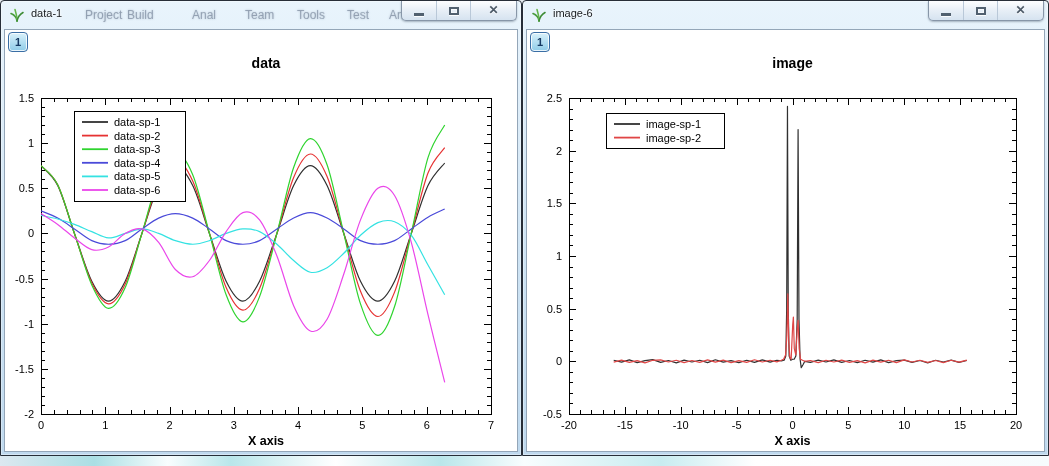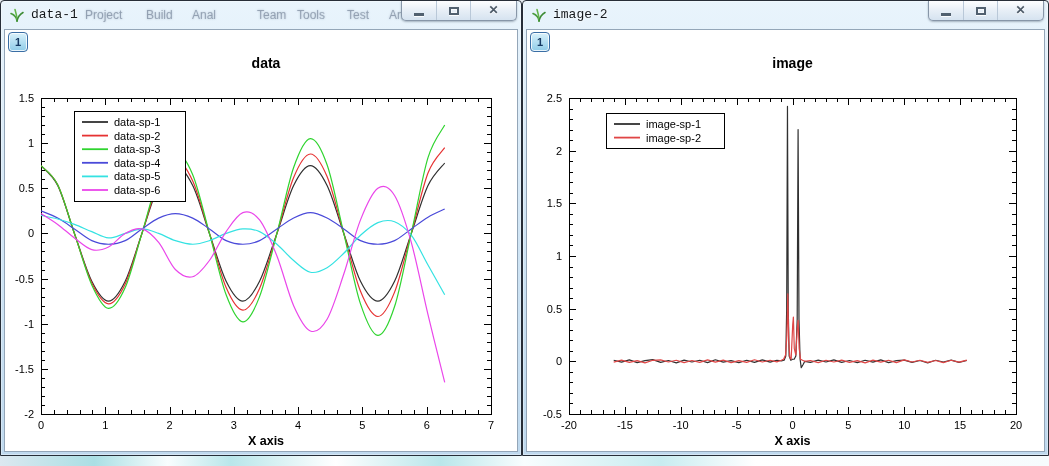--- a/index.html
+++ b/index.html
@@ -22,24 +22,23 @@
   }
   .window-left{left:0;width:522px;}
   .window-right{left:522px;width:527px;}
   .titlebar{
     position:relative;height:28px;overflow:hidden;
     border-radius:3px 3px 0 0;
   }
   .app-icon{position:absolute;left:8px;top:6px;width:16px;height:16px;}
   .win-title{
     position:absolute;left:30px;top:6px;
-    font-size:13px;color:#15191d;
+    font-size:11px;color:#15191d;
     text-shadow:0 0 4px #fff,0 0 2px #fff;
     white-space:nowrap;
-    font-family:Liberation Mono, monospace;
   }
   .ghost-menu{position:absolute;left:0;top:0;width:100%;height:100%;padding-left:26px;}
   .ghost-item{
     position:absolute;top:7px;font-size:12px;
     color:rgba(104,119,140,0.55);
     text-shadow:0 0 2px rgba(130,145,165,0.55);
     white-space:nowrap;
   }
   .caption-group{
     position:absolute;top:0;right:4px;height:19px;display:flex;
@@ -79,23 +78,23 @@
 </head>
 <body>
 
 <div>
   <div class="bottom-strip" id="strip" style="background: linear-gradient(90deg, rgb(220, 232, 240) 0%, rgb(170, 223, 228) 9%, rgb(248, 253, 254) 16%, rgb(185, 230, 234) 22%, rgb(255, 255, 255) 32%, rgb(185, 230, 234) 42%, rgb(248, 253, 254) 50%, rgb(200, 236, 240) 63%, rgb(255, 255, 255) 72%, rgb(246, 251, 253) 100%);"></div>
 
   <div class="window window-left">
     <div class="titlebar">
       <span class="ghost-menu" id="ghost0">
           <span class="ghost-item" style="left: 84px;">Project</span>
-          <span class="ghost-item" style="left: 145px;">Build</span>
+          <span class="ghost-item" style="left: 126px;">Build</span>
           <span class="ghost-item" style="left: 191px;">Anal</span>
-          <span class="ghost-item" style="left: 256px;">Team</span>
+          <span class="ghost-item" style="left: 244px;">Team</span>
           <span class="ghost-item" style="left: 296px; text-align: center;">Tools</span>
           <span class="ghost-item" style="left: 346px;">Test</span>
           <span class="ghost-item" style="left: 388px;">Anal</span>
         </span>
       <span class="app-icon">
         <svg width="16" height="16" viewBox="0 0 16 16">
           <path d="M8,14 C7.5,10 4.5,7.5 2,6.5" stroke="#4a9c3f" stroke-width="1.6" fill="none" stroke-linecap="round"></path>
           <path d="M8,14 C8,9 7,5.5 6,2.5" stroke="#63b54a" stroke-width="1.6" fill="none" stroke-linecap="round"></path>
           <path d="M8,14 C8.8,10 11.5,7 14,5.5" stroke="#3f8c36" stroke-width="1.6" fill="none" stroke-linecap="round"></path>
         </svg>
@@ -314,21 +313,21 @@
   <div class="window window-right">
     <div class="titlebar">
       <span class="ghost-menu" id="ghost1"></span>
       <span class="app-icon">
         <svg width="16" height="16" viewBox="0 0 16 16">
           <path d="M8,14 C7.5,10 4.5,7.5 2,6.5" stroke="#4a9c3f" stroke-width="1.6" fill="none" stroke-linecap="round"></path>
           <path d="M8,14 C8,9 7,5.5 6,2.5" stroke="#63b54a" stroke-width="1.6" fill="none" stroke-linecap="round"></path>
           <path d="M8,14 C8.8,10 11.5,7 14,5.5" stroke="#3f8c36" stroke-width="1.6" fill="none" stroke-linecap="round"></path>
         </svg>
       </span>
-      <span class="win-title">image-2</span>
+      <span class="win-title">image-6</span>
       <div class="caption-group">
         <div class="cap-btn">
             <span class="glyph-min"></span>
           </div>
         <div class="cap-btn">
             <span class="glyph-max"></span>
           </div>
         <div class="cap-btn close">
             <span class="glyph-close">✕</span>
           </div>

